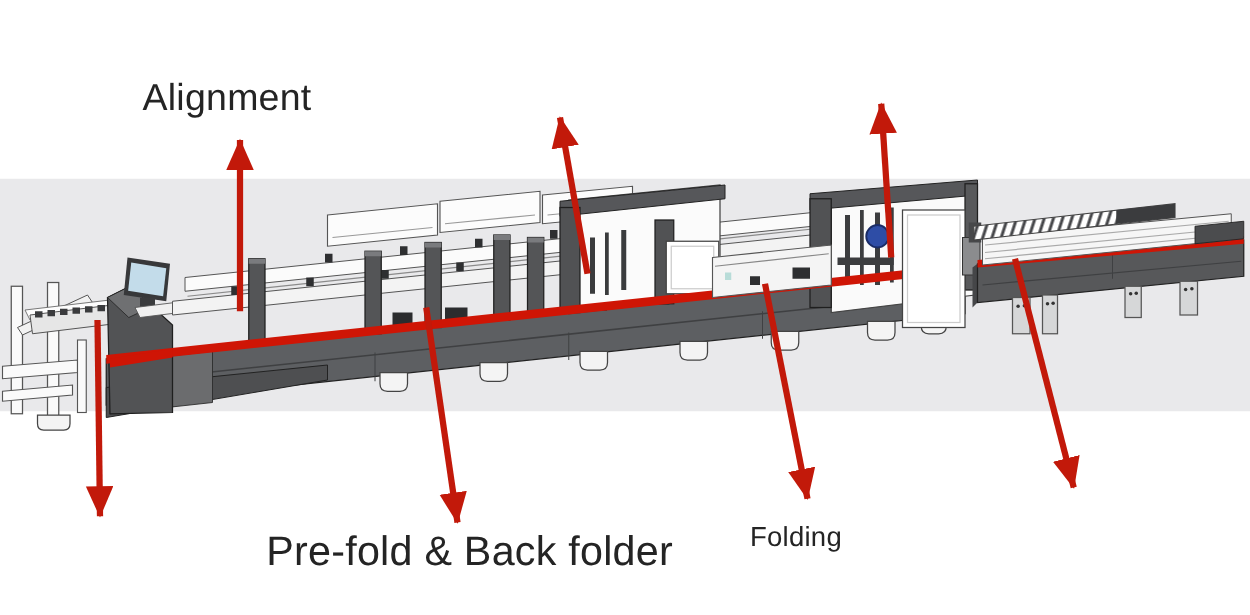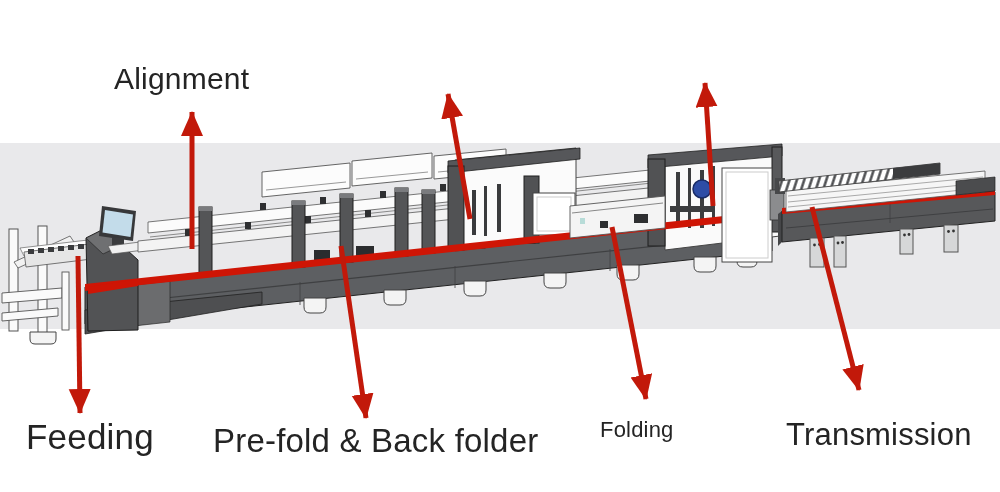--- a/index.html
+++ b/index.html
@@ -242,17 +242,15 @@
       <g>
         <line x1="612" y1="227" x2="646" y2="399" marker-end="url(#ah)"></line>
       </g>
       <g>
         <line x1="812" y1="207" x2="859" y2="390" marker-end="url(#ah)"></line>
       </g>
     </g>
   </svg>
 
   <div class="diagram-label lbl-alignment">Alignment</div>
-  <div class="diagram-label lbl-feeding">Feeding</div>
   <div class="diagram-label lbl-pre-fold">Pre-fold &amp; Back folder</div>
   <div class="diagram-label lbl-folding">Folding</div>
-  <div class="diagram-label lbl-transmission">Transmission</div>
 </div>
 
 </body></html>

